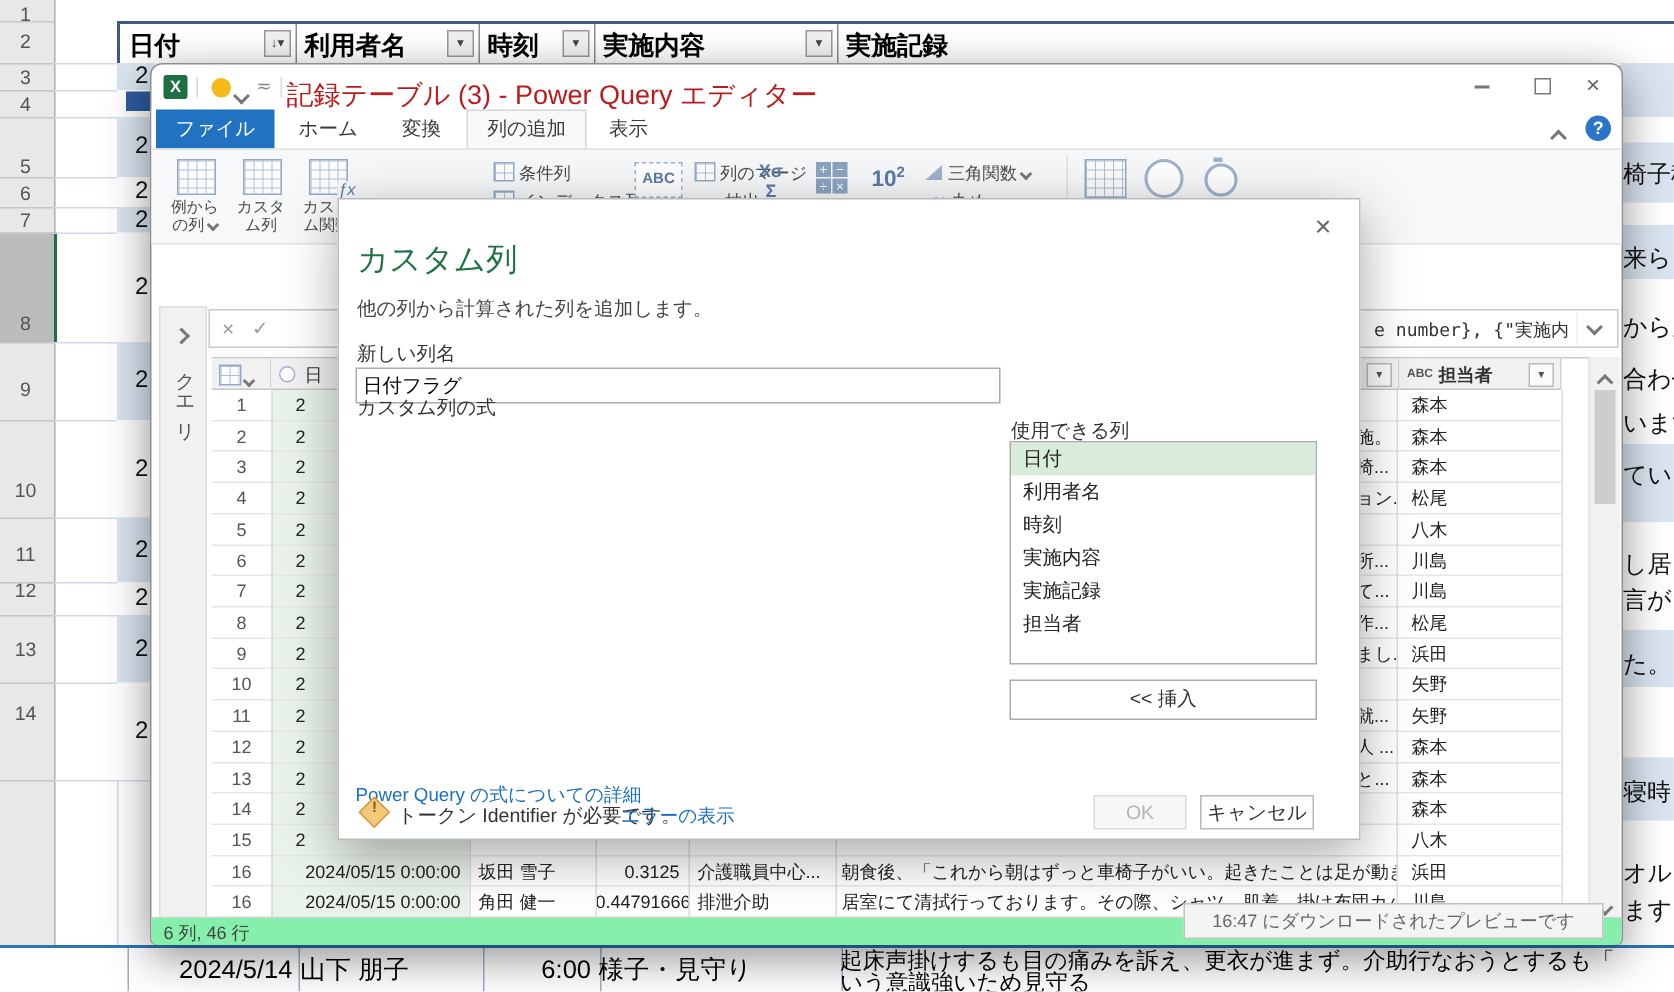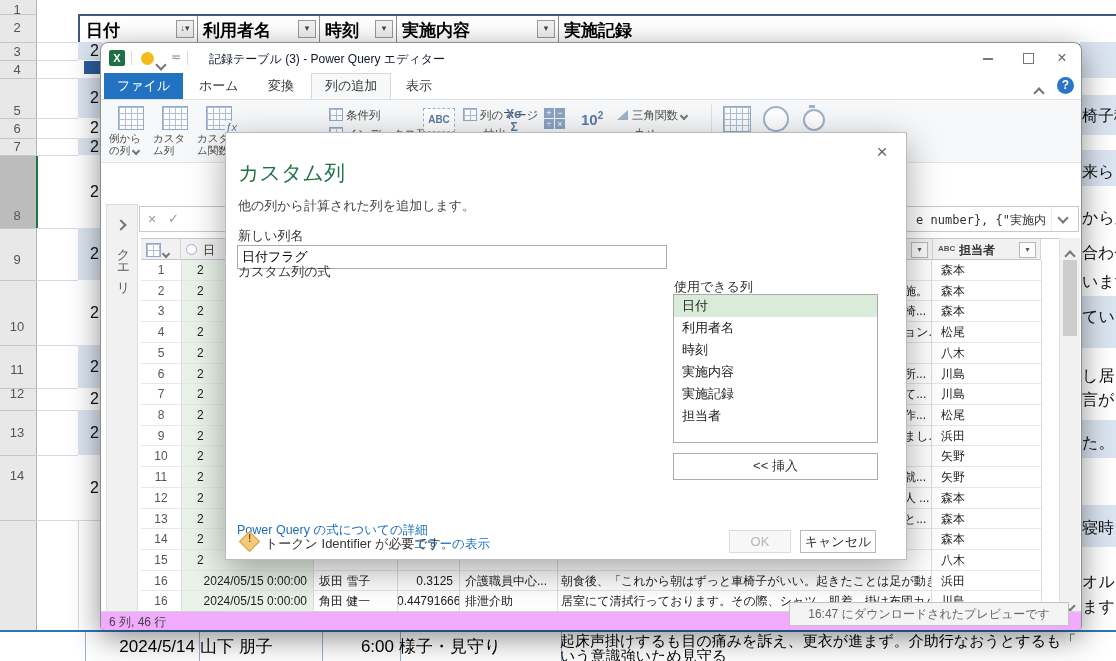--- a/index.html
+++ b/index.html
@@ -24,34 +24,34 @@
   #xl-bottomrow{position:absolute;left:0;top:630px;width:1116px;height:31px;border-top:2px solid #2e75b6;background:#fff;font-size:17px;color:#000;}
   .xb-cell{position:absolute;top:0;height:45px;border-right:1px solid #9ab0cc;line-height:29px;white-space:nowrap;overflow:hidden;}
   .xb-kiroku{line-height:15px;font-size:15px;padding-top:1px;}
   
   #pq{position:absolute;left:100px;top:42px;width:980px;height:586px;background:#fff;border:1px solid #8f8f8f;
       border-radius:8px 8px 4px 4px;box-shadow:0 8px 30px rgba(0,0,0,.45);}
   .pq-titlebar{position:absolute;left:0;top:0;width:100%;height:30px;}
   .xlicon{position:absolute;left:8px;top:7px;width:16px;height:16px;background:#1e7145;color:#fff;font-weight:bold;font-size:11px;text-align:center;line-height:16px;border-radius:2px;}
   .tb-sep{position:absolute;top:8px;width:1px;height:14px;background:#d9d9d9;}
   .smiley{position:absolute;left:40px;top:9px;width:13px;height:13px;border-radius:50%;background:#f3bb1c;}
-  .pq-title{position:absolute;left:108px;top:8px;font-size:12px;color:#0f172a;white-space:nowrap;}
+  .pq-title{position:absolute;left:90px;top:8px;font-size:18px;color:#b91c1c;white-space:nowrap;}
   .winbtn{position:absolute;top:6px;width:26px;height:18px;text-align:center;color:#666;}
   .minbar{display:inline-block;width:10px;height:2px;background:#777;margin-bottom:3px;}
   .maxbox{display:inline-block;width:9px;height:9px;border:1px solid #777;}
   .closex{font-size:16px;line-height:16px;color:#666;}
   .pq-tabs{position:absolute;left:0;top:30px;width:100%;height:26px;background:#fff;}
   .tab{position:absolute;top:0;height:26px;line-height:26px;font-size:13px;color:#3a3a3a;padding:0 13px;}
   .tab.file{background:#2173c2;color:#fff;}
   .tab.active{background:#f7f8f9;border:1px solid #d8d8d8;border-bottom:none;line-height:24px;}
   .ribbon-collapse{position:absolute;top:6px;}
   .helpcircle{position:absolute;width:17px;height:17px;border-radius:50%;background:#2976c9;color:#fff;font-size:12px;font-weight:bold;text-align:center;line-height:17px;}
   .pq-ribbon{position:absolute;left:0;top:56px;width:100%;height:62px;background:#f7f8f9;border-top:1px solid #e0e0e0;border-bottom:1px solid #e3e3e3;}
   .grid-icon{border:1px solid #93a9c5;background-image:linear-gradient(#aebfd6 1px,transparent 1px),linear-gradient(90deg,#aebfd6 1px,transparent 1px);background-size:6px 6px;background-color:#fdfdfd;}
-  .rbn-big{position:absolute;top:4px;width:42px;height:56px;}
+  .rbn-big{position:absolute;top:4px;width:42px;height:56px;text-align:center;}
   .rbn-bigicon{position:absolute;left:9px;top:2px;width:24px;height:22px;}
   .rbn-lbl{position:absolute;left:0;top:28px;width:42px;font-size:10.5px;line-height:12px;color:#4a4a4a;}
   .fx-badge{position:absolute;right:-6px;bottom:-4px;font-size:11px;font-style:italic;color:#5a7aa5;background:#f7f8f9;}
   .rbn-small{position:absolute;height:16px;font-size:11.5px;color:#4a4a4a;white-space:nowrap;}
   .rbn-small .grid-icon{display:inline-block;width:12px;height:11px;vertical-align:-2px;margin-right:3px;}
   .abc-box{position:absolute;width:30px;height:22px;border:1px dashed #9db3cc;color:#5a7aa5;font-size:10px;font-weight:bold;text-align:center;line-height:22px;background:#fff;}
   .sig{position:absolute;width:30px;text-align:center;color:#5a7aa5;font-size:12px;line-height:13px;font-weight:bold;}
   .pmgrid{position:absolute;width:22px;height:22px;}
   .pmgrid span{position:absolute;width:10px;height:10px;background:#8ba3c2;color:#fff;font-size:9px;text-align:center;line-height:10px;}
   .pow{position:absolute;font-size:15px;color:#5a7aa5;font-weight:bold;}
@@ -72,21 +72,21 @@
   .pq-table{position:absolute;left:40px;top:195px;width:938px;height:373px;background:#fff;border-top:1px solid #c9c9c9;overflow:hidden;}
   .pt-header{position:absolute;left:0;top:0;height:21px;background:#f1f1f1;border-bottom:1px solid #c6c6c6;border-right:1px solid #d4d4d4;box-sizing:border-box;font-size:12px;color:#333;}
   .pt-filter{position:absolute;top:3px;width:15px;height:14px;background:#fbfbfb;border:1px solid #b8b8b8;text-align:center;line-height:13px;font-size:8px;color:#555;}
   .pt-datecol{position:absolute;left:40px;top:21px;width:132px;height:352px;background:#e9f3e9;}
   .pt-vline{position:absolute;top:21px;width:1px;height:352px;background:#dcdcdc;}
   .pt-row{position:absolute;left:0;width:900px;border-bottom:1px solid #e6e6e6;box-sizing:border-box;}
   .pt-cell{position:absolute;top:0;font-size:12px;color:#222;white-space:nowrap;overflow:hidden;line-height:20px;height:20px;}
   .pt-num{left:0;width:40px;text-align:center;color:#555;border-right:1px solid #d4d4d4;}
   .pq-scrollbar{position:absolute;left:958px;top:195px;width:20px;height:373px;background:#f1f1f1;border-left:1px solid #e0e0e0;}
   .sb-thumb{position:absolute;left:3px;top:22px;width:14px;height:76px;background:#cdcdcd;}
-  .pq-statusbar{position:absolute;left:0;top:568px;width:100%;height:18px;background:#f0abfc;border-top:1px solid #d4d4d4;font-size:12px;color:#444;border-radius:0 0 4px 4px;}
+  .pq-statusbar{position:absolute;left:0;top:568px;width:100%;height:18px;background:#86efac;border-top:1px solid #d4d4d4;font-size:12px;color:#444;border-radius:0 0 4px 4px;}
   .pq-tooltip{position:absolute;left:688px;top:559px;width:278px;height:22px;background:#f4f4f4;border:1px solid #c2c2c2;font-size:12px;color:#666;text-align:center;line-height:22px;white-space:nowrap;}
   
   #dlg{position:absolute;left:225px;top:132px;width:680px;height:426px;background:#fff;border:1px solid #bbb;box-shadow:0 10px 34px rgba(0,0,0,.35);}
   .dlg-close{position:absolute;right:14px;top:8px;font-size:19px;color:#666;width:20px;text-align:center;}
   .dlg-title{position:absolute;left:12px;top:26px;font-size:21px;color:#217346;}
   .dlg-desc{position:absolute;left:12px;top:64px;font-size:13px;color:#444;}
   .dlg-label{position:absolute;font-size:13px;color:#333;}
   .dlg-input{position:absolute;left:11px;top:112px;width:420px;height:20px;border:1px solid #ababab;font-size:13px;padding:1px 4px;font-family:"Liberation Sans",sans-serif;}
   .dlg-formula{position:absolute;left:11px;top:161px;width:417px;height:174px;border:1px solid #ababab;resize:none;
      font-family:"DejaVu Sans Mono",monospace;font-size:12px;color:#222;padding:6px;}

